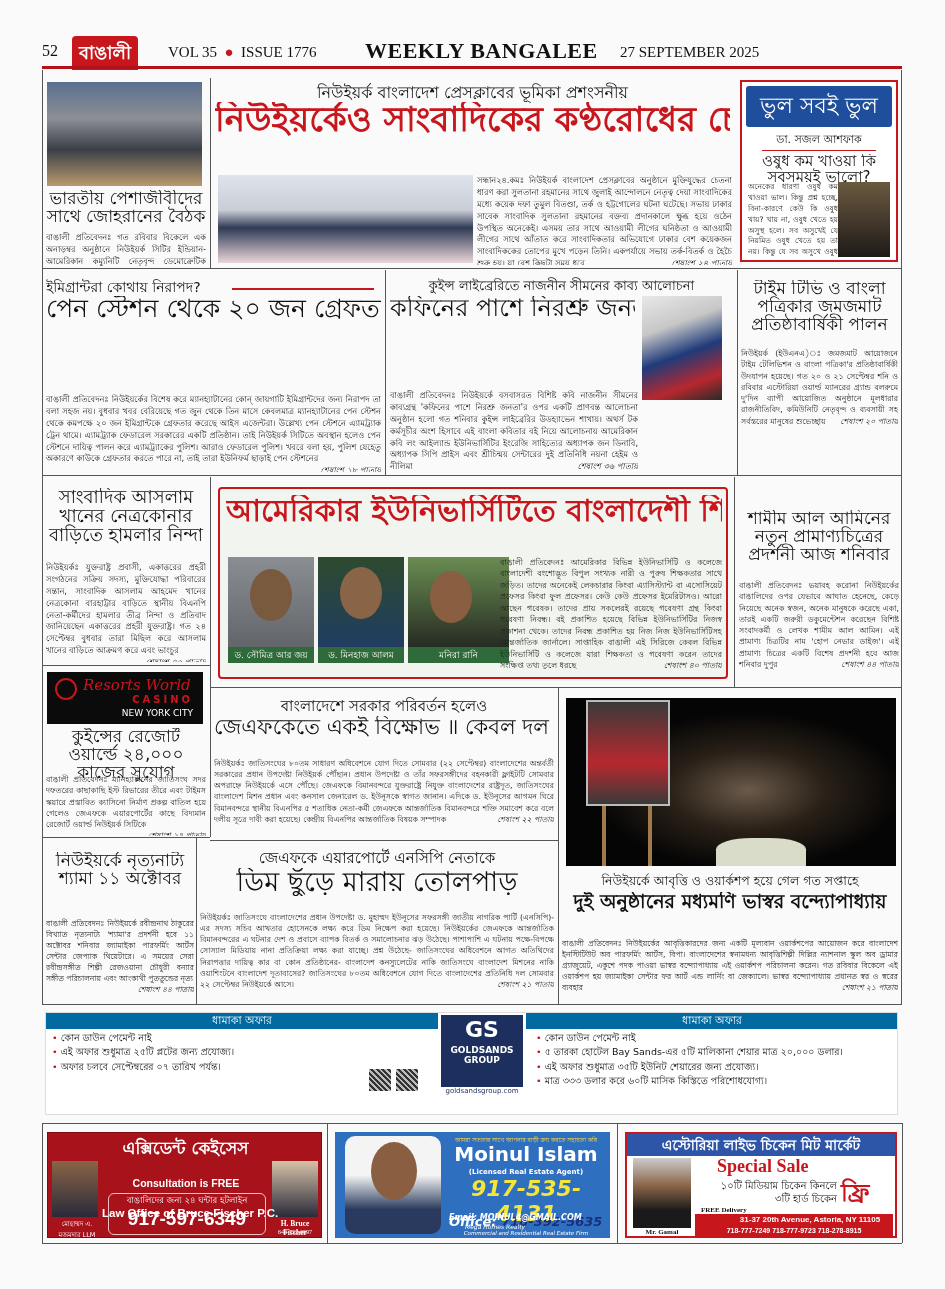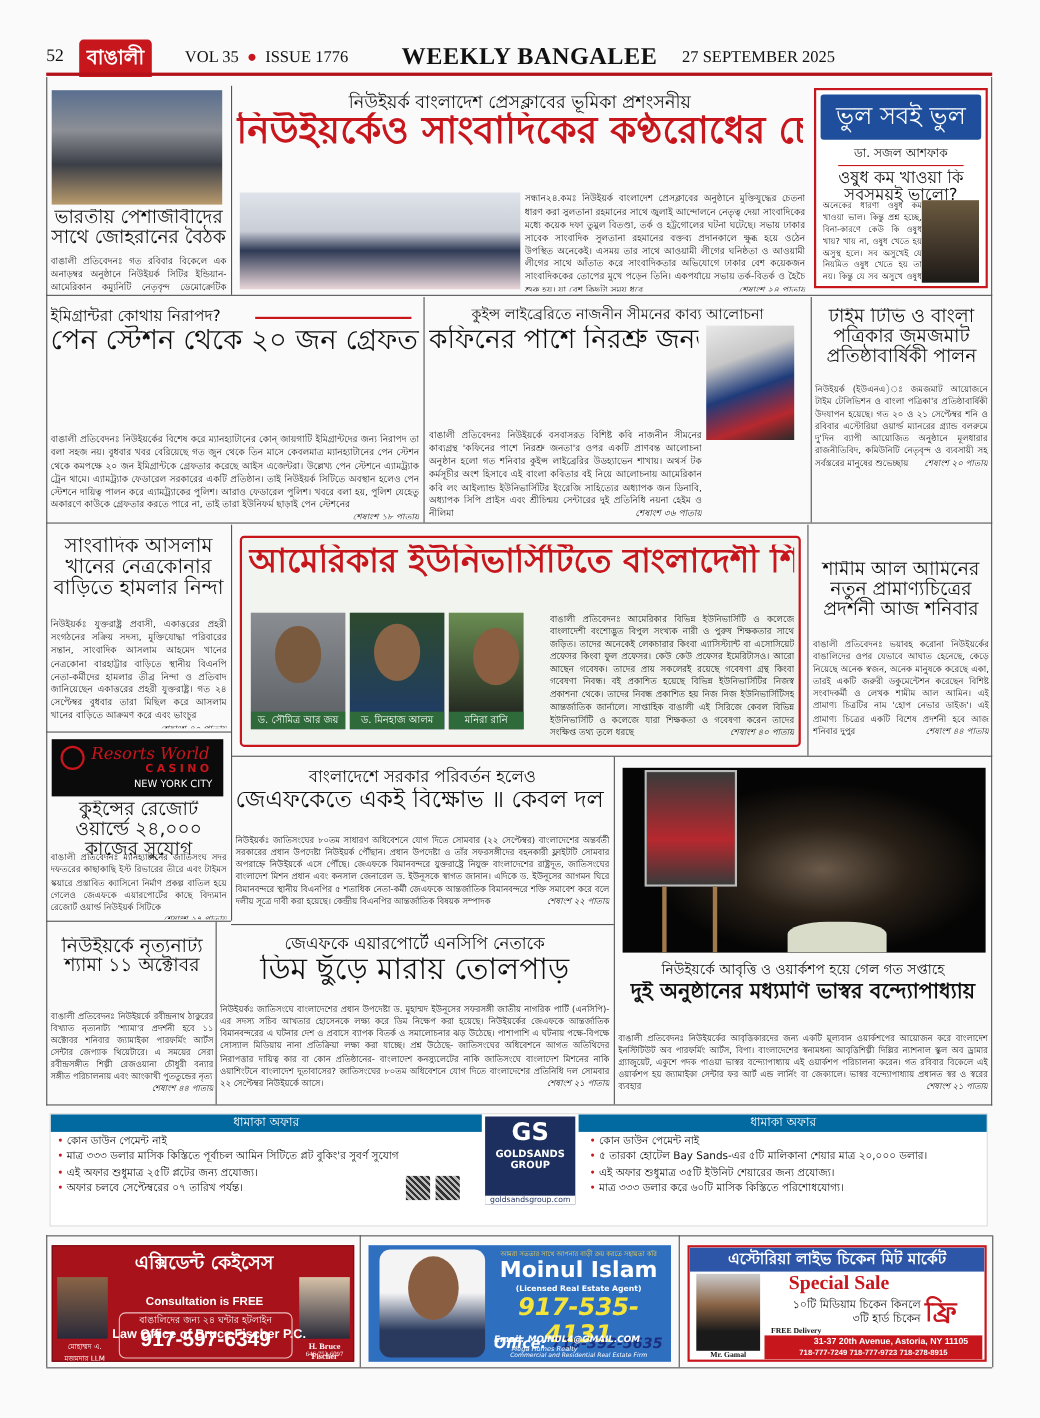--- a/index.html
+++ b/index.html
@@ -128,21 +128,21 @@
 <div class="boxed-red" style="left:218px;top:487px;width:510px;height:192px;">
   <div class="headline red" style="position:absolute;left:6px;top:6px;width:496px;font-size:30px;font-weight:bold;white-space:nowrap;">আমেরিকার ইউনিভার্সিটিতে বাংলাদেশী শিক্ষক-১৪০</div>
   <div class="portrait" style="left:8px;top:68px;width:86px;height:106px;background:linear-gradient(180deg,#8a8e93,#5b5f64);">
     <div class="faceblob" style="left:22px;top:12px;width:42px;height:52px;background:#7a5a3e;"></div>
     <div class="cap">ড. সৌমিত্র আর জয়</div>
   </div>
   <div class="portrait" style="left:98px;top:68px;width:86px;height:106px;background:linear-gradient(180deg,#2d4a2e,#1e3a6b);">
     <div class="faceblob" style="left:22px;top:10px;width:42px;height:52px;background:#8a6446;"></div>
     <div class="cap">ড. মিনহাজ আলম</div>
   </div>
-  <div class="portrait" style="left:188px;top:68px;width:68px;height:106px;background:linear-gradient(180deg,#6a8d52,#1a1a1a);">
+  <div class="portrait" style="left:188px;top:68px;width:101px;height:106px;background:linear-gradient(180deg,#6a8d52,#1a1a1a);">
     <div class="faceblob" style="left:22px;top:14px;width:42px;height:52px;background:#8a5e40;"></div>
     <div class="cap">মনিরা রানি</div>
   </div>
   <div class="body abs" style="left:280px;top:68px;width:222px;height:112px;font-size:7.9px;">
     <span>বাঙালী প্রতিবেদনঃ আমেরিকার বিভিন্ন ইউনিভার্সিটি ও কলেজে বাংলাদেশী বংশোদ্ভূত বিপুল সংখ্যক নারী ও পুরুষ শিক্ষকতার সাথে জড়িত। তাদের অনেকেই লেকচারার কিংবা এ্যাসিস্ট্যান্ট বা এসোসিয়েট প্রফেসর কিংবা ফুল প্রফেসর। কেউ কেউ প্রফেসর ইমেরিটাসও। আরো আছেন গবেষক। তাদের প্রায় সকলেরই রয়েছে গবেষণা গ্রন্থ কিংবা গবেষণা নিবন্ধ। বই প্রকাশিত হয়েছে বিভিন্ন ইউনিভার্সিটির নিজস্ব প্রকাশনা থেকে। তাদের নিবন্ধ প্রকাশিত হয় নিজ নিজ ইউনিভার্সিটিসহ আন্তর্জাতিক জার্নালে। সাপ্তাহিক বাঙালী এই সিরিজে কেবল বিভিন্ন ইউনিভার্সিটি ও কলেজে যারা শিক্ষকতা ও গবেষণা করেন তাদের সংক্ষিপ্ত তথ্য তুলে ধরছে</span>
     <span class="cont">শেষাংশ ৪০ পাতায়</span>
   </div>
 </div>
 
 <div class="headline abs" style="left:738px;top:510px;width:162px;font-size:17px;">শামীম আল আমিনের নতুন প্রামাণ্যচিত্রের প্রদর্শনী আজ শনিবার</div>
@@ -195,21 +195,20 @@
 <div class="body abs" style="left:562px;top:938px;width:336px;height:64px;font-size:7.6px;">
   <span>বাঙালী প্রতিবেদনঃ নিউইয়র্কের আবৃত্তিকারদের জন্য একটি মূল্যবান ওয়ার্কশপের আয়োজন করে বাংলাদেশ ইনস্টিটিউট অব পারফর্মিং আর্টস, বিপা। বাংলাদেশের স্বনামধন্য আবৃত্তিশিল্পী দিল্লির ন্যাশনাল স্কুল অব ড্রামার গ্র্যাজুয়েট, একুশে পদক পাওয়া ভাস্বর বন্দ্যোপাধ্যায় এই ওয়ার্কশপ পরিচালনা করেন। গত রবিবার বিকেলে এই ওয়ার্কশপ হয় জ্যামাইকা সেন্টার ফর আর্ট এন্ড লার্নিং বা জেক্যালে। ভাস্বর বন্দ্যোপাধ্যায় প্রধানত স্বর ও স্বরের ব্যবহার</span>
   <span class="cont">শেষাংশ ২১ পাতায়</span>
 </div>
 
 <div class="ad" style="left:45px;top:1012px;width:853px;height:103px;background:#fff;border:1px solid #ddd;">
   <div style="position:absolute;left:0;top:0;width:392px;height:82px;">
     <div class="ad-red-band" style="height:16px;font-size:11px;line-height:16px;">ধামাকা অফার</div>
     <ul class="bullets" style="padding:2px 0 0 6px;font-size:9.5px;line-height:1.5;">
       <li>কোন ডাউন পেমেন্ট নাই</li>
-      <li>মাত্র ৩৩৩ ডলার মাসিক কিস্তিতে পূর্বাচল আমিন সিটিতে প্লট বুকিং'র সুবর্ণ সুযোগ</li>
       <li>এই অফার শুধুমাত্র ২৫টি প্লটের জন্য প্রযোজ্য।</li>
       <li>অফার চলবে সেপ্টেম্বরের ০৭ তারিখ পর্যন্ত।</li>
     </ul>
     <div class="qr" style="left:323px;top:56px;"></div>
     <div class="qr" style="left:350px;top:56px;"></div>
   </div>
   <div style="position:absolute;left:395px;top:2px;width:82px;height:80px;background:#1c2f5e;color:#fff;text-align:center;font-family:'DejaVu Sans',sans-serif;">
     <div style="font-size:22px;font-weight:bold;line-height:30px;">GS</div>
     <div style="font-size:9px;font-weight:bold;">GOLDSANDS</div>
     <div style="font-size:9px;font-weight:bold;">GROUP</div>

